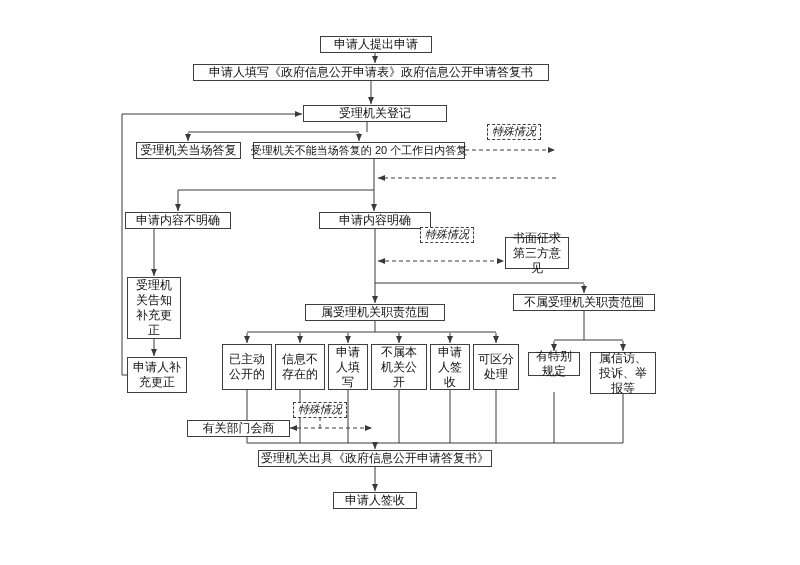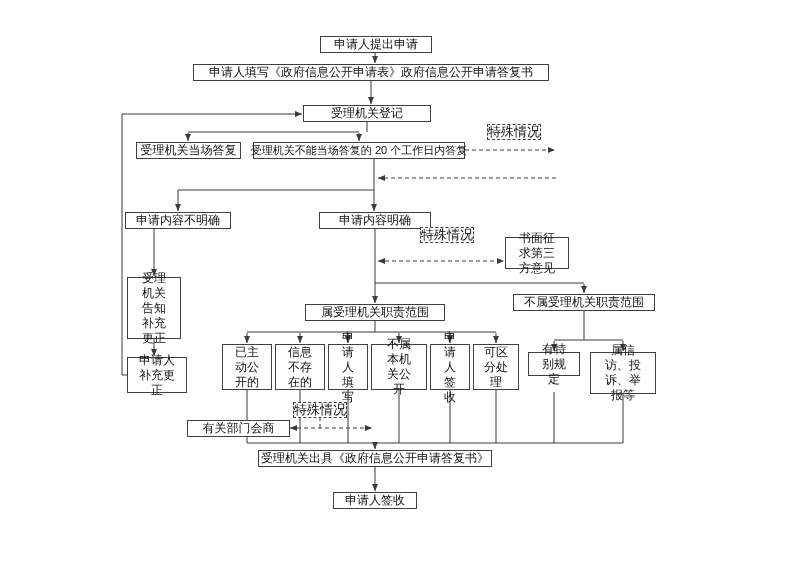--- a/index.html
+++ b/index.html
@@ -7,24 +7,24 @@
     position:relative;width:800px;height:565px;background:#ffffff;
     font-family:"Liberation Sans","DejaVu Sans",sans-serif;
     color:#111;overflow:hidden;
   }
   .canvas svg{position:absolute;left:0;top:0;}
   .node{
     position:absolute;box-sizing:border-box;
     border:1px solid #3f3f3f;background:#fff;
     display:flex;align-items:center;justify-content:center;
     text-align:center;font-size:12px;line-height:1.25;
-    padding:1px 10px;z-index:2;
+    padding:1px 4px;z-index:2;
   }
   .node.nowrap{white-space:nowrap;}
-  .node.dashed{border-style:dashed;font-size:13px;}
+  .node.dashed{border-style:dashed;font-size:11px;font-style:italic;}
 </style>
 </head>
 <body>
 
 <div class="canvas">
 
   <svg width="800" height="565" viewBox="0 0 800 565">
     <defs>
       <marker id="arr" markerWidth="9" markerHeight="8" refX="7" refY="4" orient="auto-start-reverse" markerUnits="userSpaceOnUse">
         <path d="M0,1 L7,4 L0,7 Z" fill="#3a3a3a"></path>
@@ -73,21 +73,21 @@
       <path d="M378,261 H504" marker-start="url(#arr)" marker-end="url(#arr)"></path>
       <path d="M290,428 H372" marker-start="url(#arr)" marker-end="url(#arr)"></path>
       <path d="M320,417 V428"></path>
     </g>
   </svg>
 
   <div class="node nowrap" style="left:320px;top:36px;width:112px;height:17px">申请人提出申请</div>
 
   <div class="node nowrap" style="left:193px;top:64px;width:356px;height:17px">申请人填写《政府信息公开申请表》政府信息公开申请答复书</div>
 
-  <div class="node nowrap" style="left:303px;top:105px;width:128px;height:17px">受理机关登记</div>
+  <div class="node nowrap" style="left:303px;top:105px;width:144px;height:17px">受理机关登记</div>
 
   <div class="node nowrap" style="left:136px;top:142px;width:105px;height:17px">受理机关当场答复</div>
 
   <div class="node nowrap" style="left:253px;top:142px;width:212px;height:17px;font-size:11px">受理机关不能当场答复的 20 个工作日内答复</div>
 
   <div class="node dashed nowrap" style="left:487px;top:124px;width:54px;height:16px">特殊情况</div>
 
 
   <div class="node nowrap" style="left:125px;top:212px;width:106px;height:17px">申请内容不明确</div>
 

